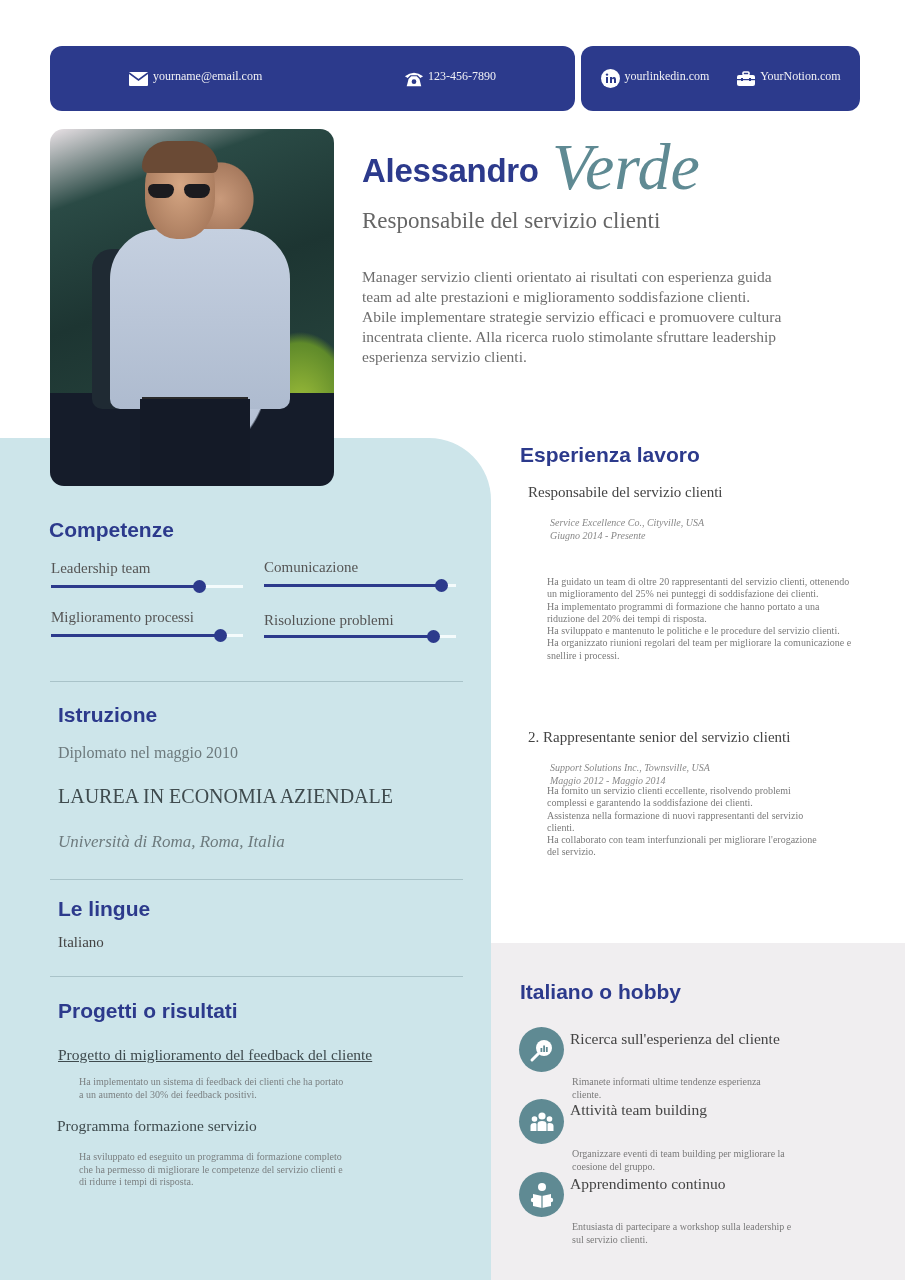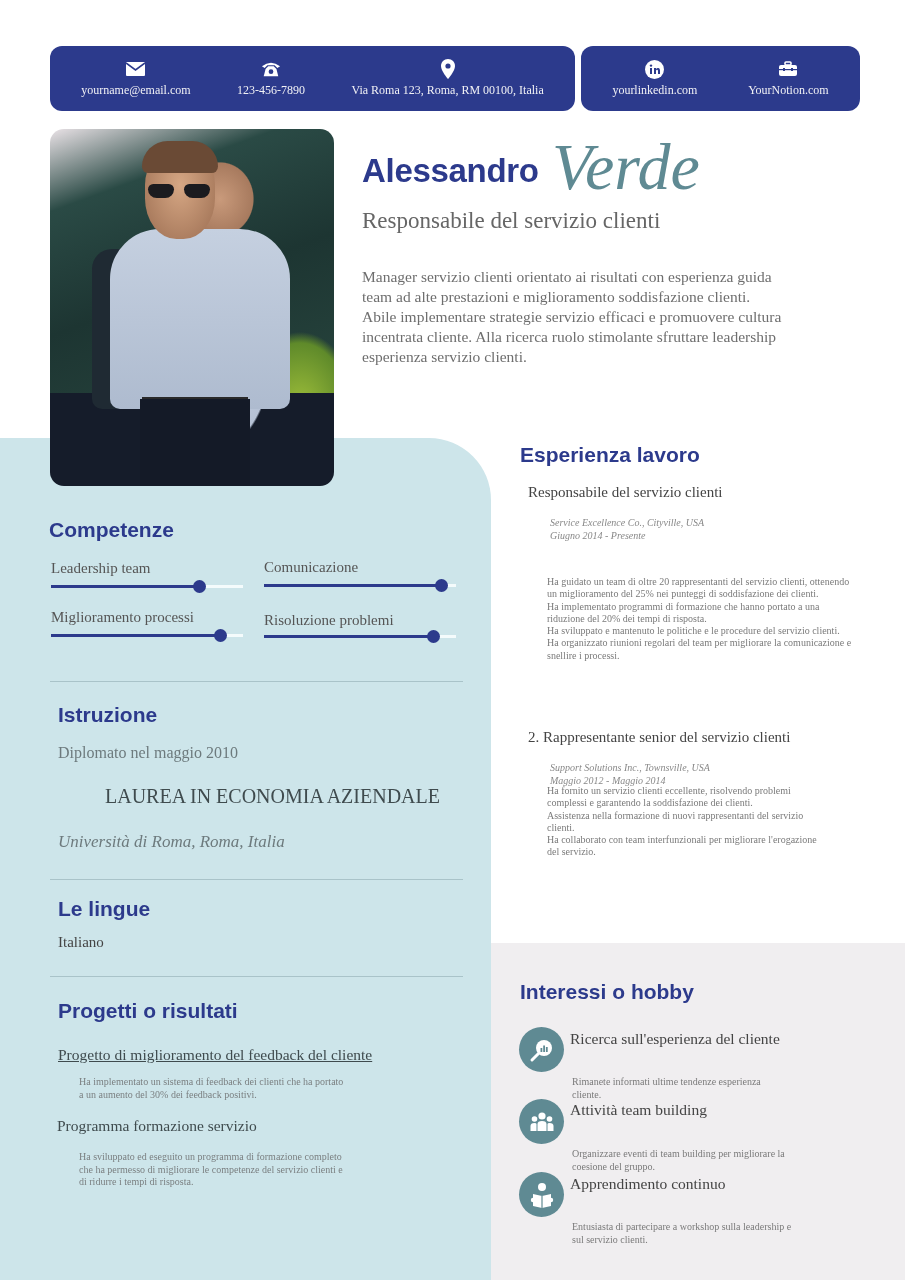--- a/index.html
+++ b/index.html
@@ -17,21 +17,21 @@
   }
 
   
   .contact-bar {
     position: absolute; top: 46px; height: 65px; background: #2c3a8c;
     border-radius: 12px; display: flex; align-items: center; justify-content: space-around;
     color: #ffffff;
   }
   .contact-bar.main { left: 50px; width: 525px; padding: 0 8px; }
   .contact-bar.social { left: 581px; width: 279px; padding: 0 6px; }
-  .contact-item { display: flex; flex-direction: column; align-items: center; gap: 4px; }
+  .contact-item { display: flex; gap: 4px; }
   .contact-item .icon { width: 20px; height: 20px; display: flex; align-items: center; justify-content: center; }
   .contact-item .label { font-family: "Liberation Serif", serif; font-size: 12px; color: #f1f1f5; white-space: nowrap; }
 
   
   .photo {
     position: absolute; left: 50px; top: 129px; width: 284px; height: 357px;
     border-radius: 14px; overflow: hidden;
     background:
       radial-gradient(ellipse 55px 60px at 170px 70px, #c99a7b 0%, #a77a5e 60%, transparent 62%),
       radial-gradient(ellipse 85px 130px at 160px 230px, #c9d3e2 0%, #b6c2d6 70%, transparent 72%),
@@ -95,21 +95,21 @@
   .skill .fill { position: absolute; left: 0; top: 0; height: 3px; background: #2c3a8c; }
   .skill .knob {
     position: absolute; top: -5px; width: 13px; height: 13px; border-radius: 50%;
     background: #2c3a8c; margin-left: -6px;
   }
 
   .divider { position: absolute; left: 50px; width: 413px; height: 1px; background: #a9c3c9; }
 
   
   .edu-date { position: absolute; left: 58px; top: 744px; font-family: "Liberation Serif", serif; font-size: 16px; color: #6d7a7d; }
-  .edu-degree { position: absolute; left: 58px; top: 785px; font-family: "Liberation Serif", serif; font-size: 20px; color: #3f4b4e; margin-left: 47px; }
+  .edu-degree { position: absolute; left: 58px; top: 785px; font-family: "Liberation Serif", serif; font-size: 20px; color: #3f4b4e; }
   .edu-school { position: absolute; left: 58px; top: 832px; font-family: "Liberation Serif", serif; font-style: italic; font-size: 17px; color: #6d7a7d; }
 
   .lang { position: absolute; left: 58px; top: 934px; font-family: "Liberation Serif", serif; font-size: 15px; color: #444; text-align: right; }
 
   
   .proj-title { position: absolute; font-family: "Liberation Serif", serif; font-size: 15.5px; color: #3f4b4e; white-space: nowrap; }
   .proj-desc { position: absolute; left: 79px; width: 270px; font-family: "Liberation Serif", serif; font-size: 10px; line-height: 12.5px; color: #7a7f80; }
 
   
   .exp-title { position: absolute; font-family: "Liberation Serif", serif; font-size: 15px; color: #444; white-space: nowrap; }
@@ -142,29 +142,20 @@
   </div>
   <div class="contact-item">
     <span class="icon">
       <svg width="22" height="18" viewBox="0 0 22 18">
           <path d="M1 6 Q11 -2 21 6 L18 8 L15 5 L7 5 L4 8 Z" fill="#fff"></path>
           <path d="M5 9 L8 6 L14 6 L17 9 L19 17 L3 17 Z" fill="#fff"></path>
           <circle cx="11" cy="12" r="2.6" fill="#2c3a8c"></circle>
         </svg>
     </span>
     <span class="label">123-456-7890</span>
-  </div>
-  <div class="contact-item">
-    <span class="icon">
-      <svg width="14" height="20" viewBox="0 0 14 20">
-          <path d="M7 0 C3 0 0 3 0 7 C0 12 7 20 7 20 C7 20 14 12 14 7 C14 3 11 0 7 0 Z" fill="#fff"></path>
-          <circle cx="7" cy="7" r="2.6" fill="#2c3a8c"></circle>
-        </svg>
-    </span>
-    <span class="label">Via Roma 123, Roma, RM 00100, Italia</span>
   </div>
 </div>
 
 <div class="contact-bar social">
   <div class="contact-item">
     <span class="icon">
       <svg width="19" height="19" viewBox="0 0 19 19">
           <circle cx="9.5" cy="9.5" r="9.5" fill="#fff"></circle>
           <rect x="5" y="8" width="2" height="6" fill="#2c3a8c"></rect>
           <circle cx="6" cy="5.6" r="1.2" fill="#2c3a8c"></circle>
@@ -270,21 +261,21 @@
 
 <div class="exp-title" style="left:528px; top:729px;">2. Rappresentante senior del servizio clienti</div>
 <div class="exp-meta" style="top:762px;">
   <div>Support Solutions Inc., Townsville, USA</div>
   <div>Maggio 2012 - Maggio 2014</div>
 </div>
 <div class="exp-desc" style="top:785px; width:270px; white-space:pre-line;">Ha fornito un servizio clienti eccellente, risolvendo problemi complessi e garantendo la soddisfazione dei clienti.
 Assistenza nella formazione di nuovi rappresentanti del servizio clienti.
 Ha collaborato con team interfunzionali per migliorare l'erogazione del servizio.</div>
 
-<div class="h-section" style="left:520px; top:980px;">Interessi o hobby</div>
+<div class="h-section" style="left:520px; top:980px;">Italiano o hobby</div>
 
 <div class="hobby-icon" style="top:1027px;">
   <svg width="26" height="26" viewBox="0 0 26 26">
       <circle cx="15" cy="11" r="8" fill="#fff"></circle>
       <rect x="11.5" y="11" width="1.8" height="4" fill="#5f8a93"></rect>
       <rect x="14.2" y="8.5" width="1.8" height="6.5" fill="#5f8a93"></rect>
       <rect x="16.9" y="10" width="1.8" height="5" fill="#5f8a93"></rect>
       <path d="M9.5 16.5 L3 23" stroke="#fff" stroke-width="3" stroke-linecap="round"></path>
     </svg>
 </div>

